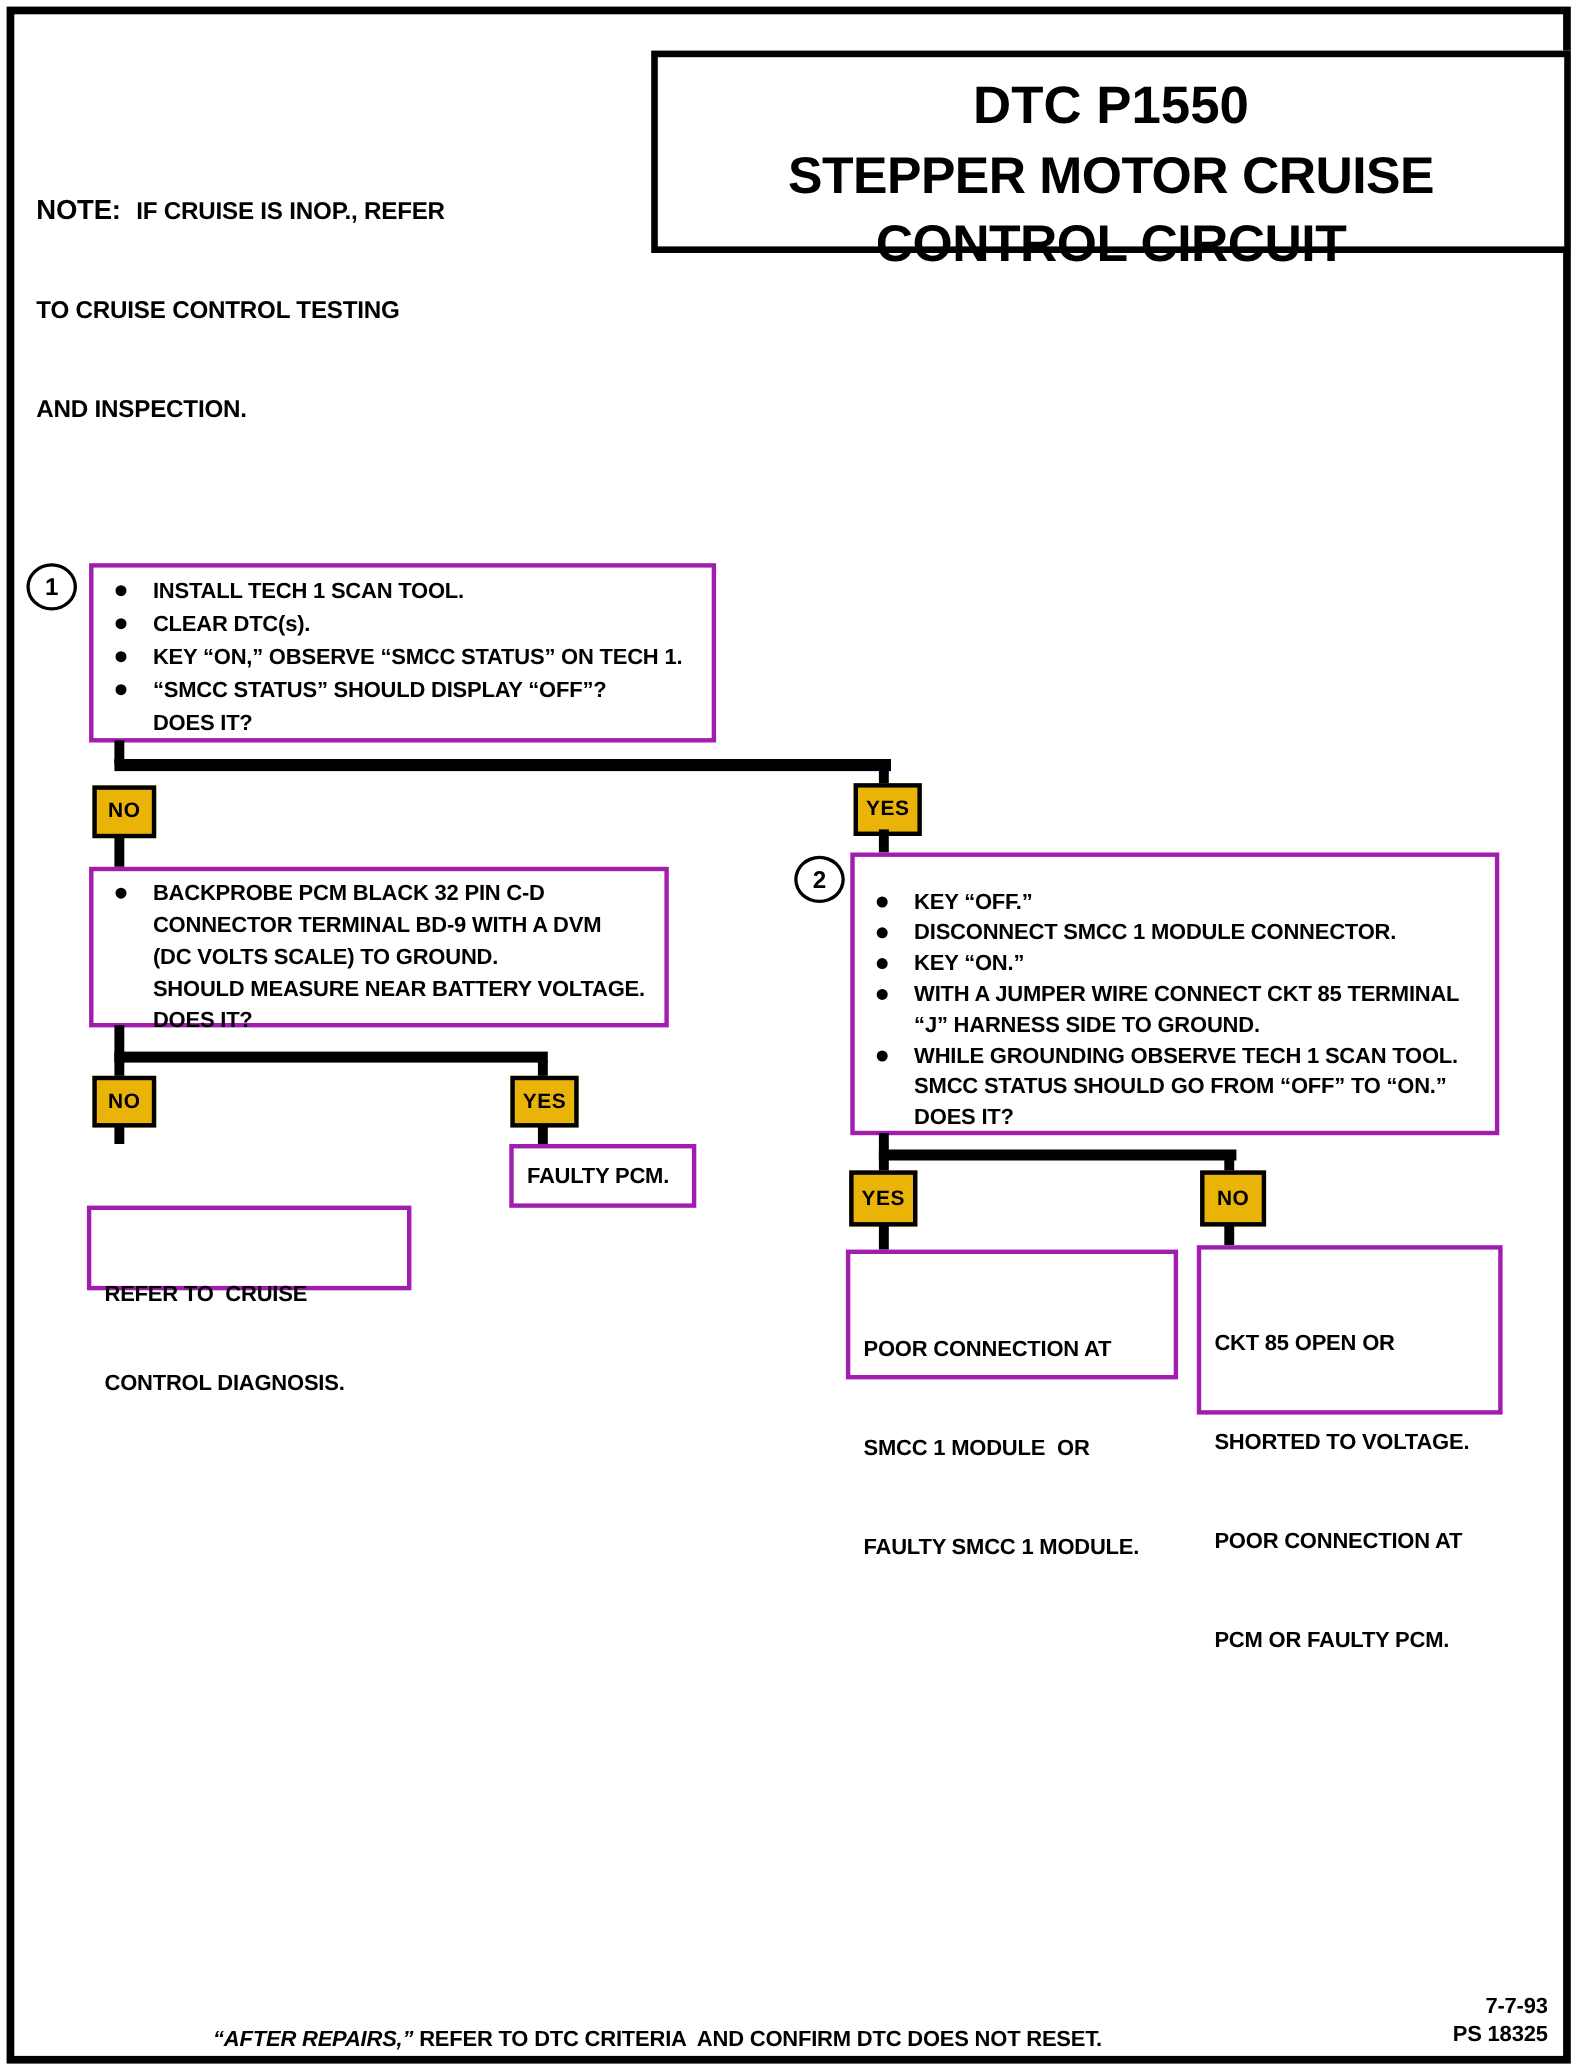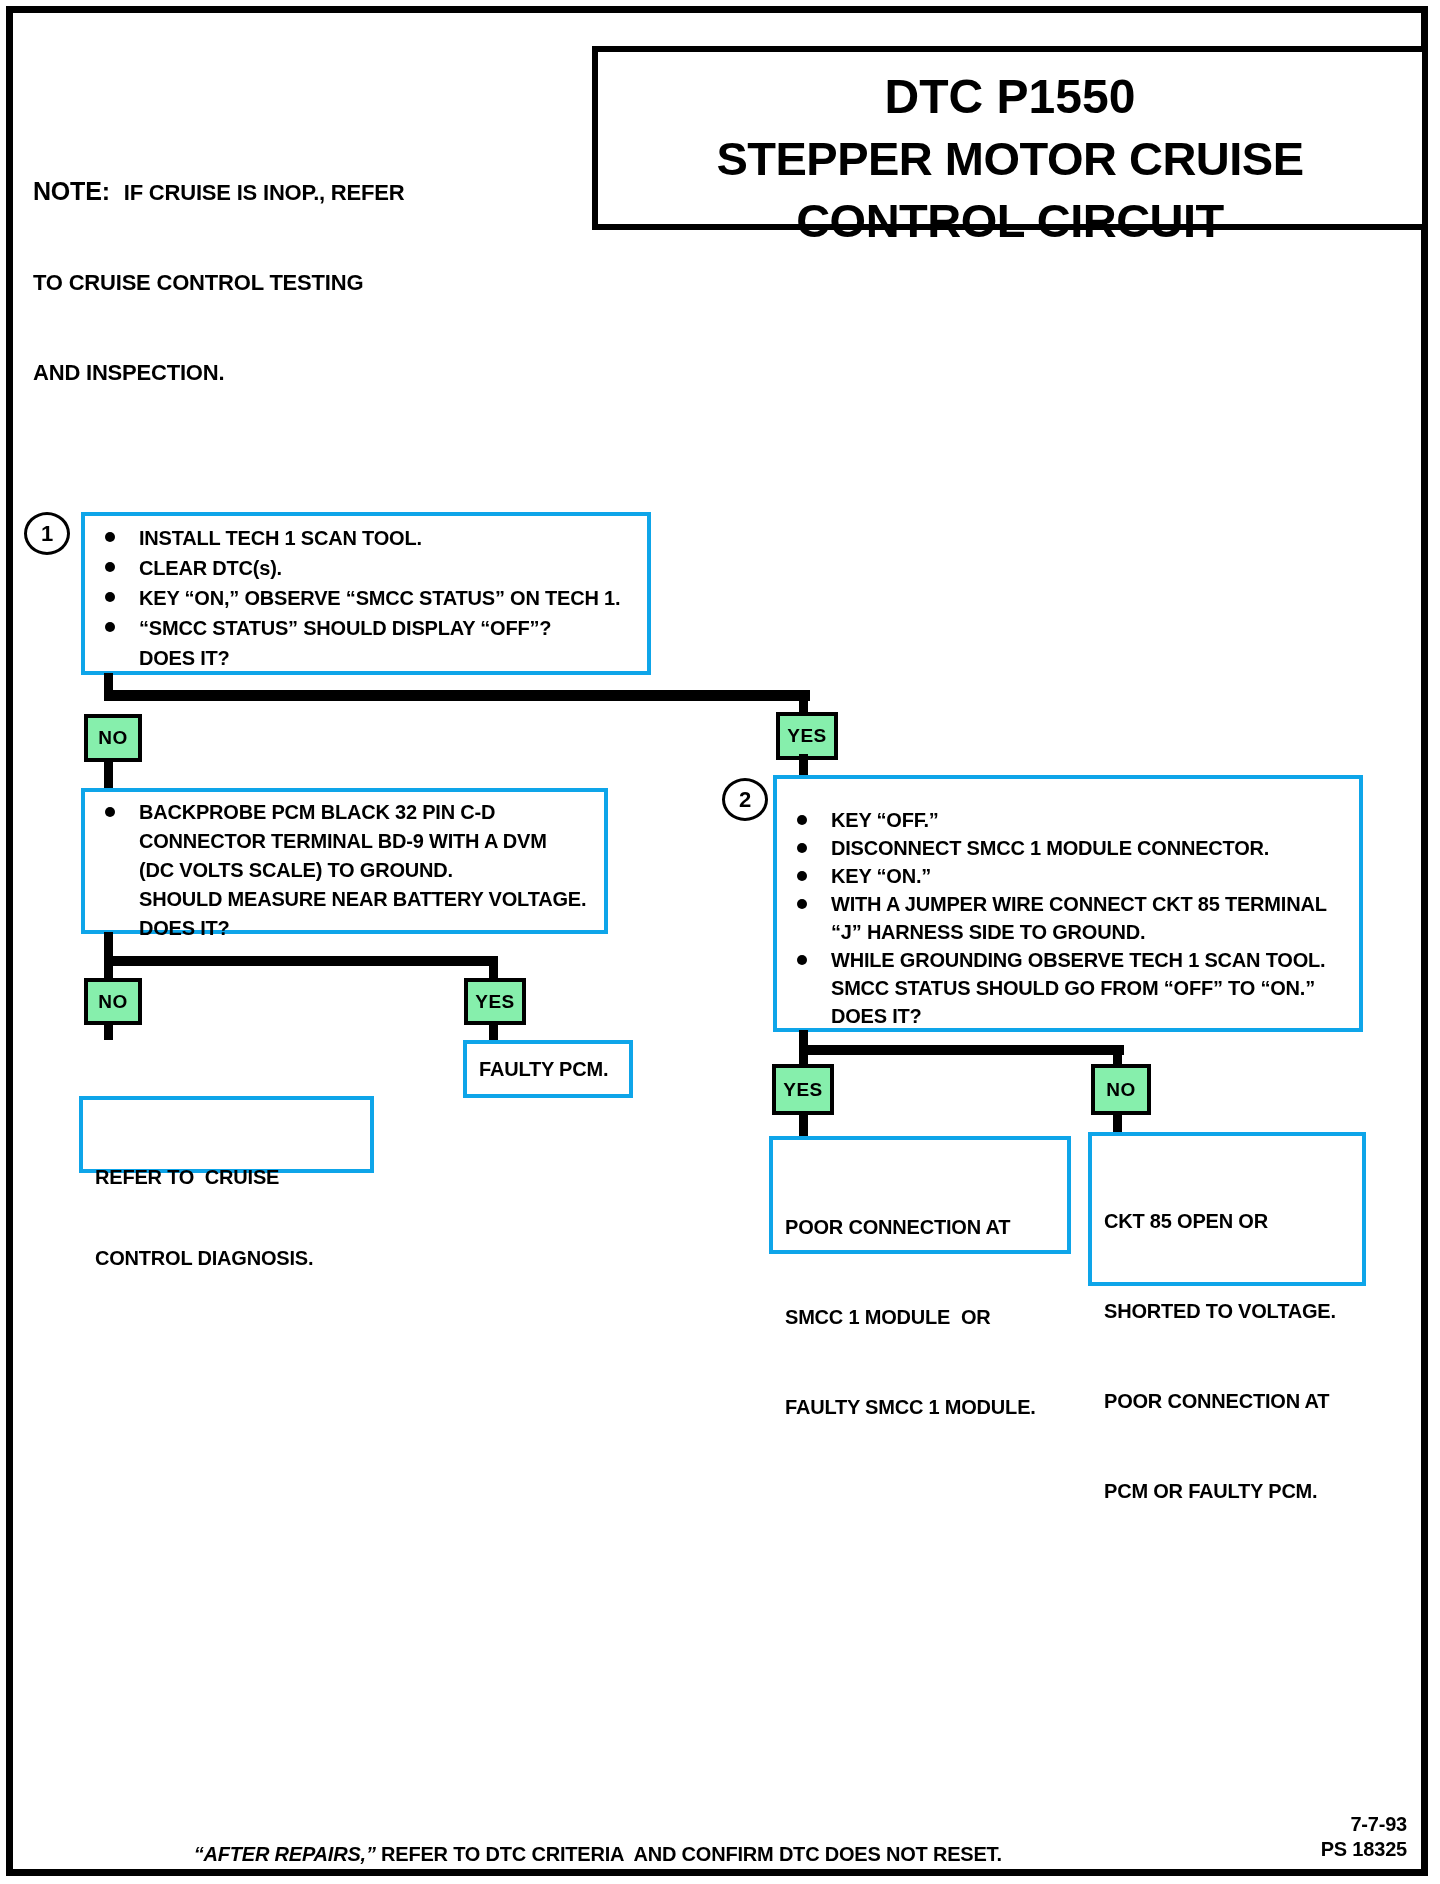--- a/index.html
+++ b/index.html
@@ -15,31 +15,31 @@
   
   .page-border { left:6px; top:6px; width:1422px; height:1870px; border:7px solid #000; }
   
   .title-box { left:592px; top:6px; width:836px; height:184px; border:6px solid #000; text-align:center; padding-top:18px; background:#fff;margin-top:40px; }
   .title-main { font-size:48px; line-height:54px; letter-spacing:0px; }
   .title-sub  { font-size:47px; line-height:62px; letter-spacing:-0.5px; margin-top:4px; }
   
   .note { left:33px; top:116px; width:460px; font-size:22px; line-height:30px; letter-spacing:-0.2px; white-space:pre; }
   .note .lbl { font-size:25px; margin-right:14px; }
   
-  .fbox { border:4px solid #0ea5e9; background:#fff; }
+  .fbox { border:4px solid #a21caf; background:#fff; }
   .rows { padding-left:14px; }
   .row { display:flex; align-items:flex-start; font-size:20px; letter-spacing:-0.2px; }
   .row .txt { white-space:pre; }
   .dot { flex:none; width:10px; height:10px; border-radius:50%; background:#000; margin:9px 24px 0 6px; }
   .dot.hide { visibility:hidden; }
   .lh30 .row { line-height:30px; }
   .lh29 .row { line-height:29px; }
   .lh28 .row { line-height:28px; }
   
-  .tag { border:4px solid #000; background:#86efac; display:flex; align-items:center; justify-content:center;
+  .tag { border:4px solid #000; background:#eab308; display:flex; align-items:center; justify-content:center;
          font-size:19px; letter-spacing:0.5px; }
   
   .circ { border:3px solid #000; border-radius:50%; background:#fff; display:flex; align-items:center; justify-content:center; font-size:22px; }
   
   .ln { background:#000; }
   
   .plain { padding:10px 12px; font-size:20px; line-height:27px; letter-spacing:-0.2px; white-space:pre; }
   
   .footer-line { left:183px; top:1820px; font-size:20px; letter-spacing:-0.2px; white-space:pre; }
   .footer-line .it { font-style:italic; }

